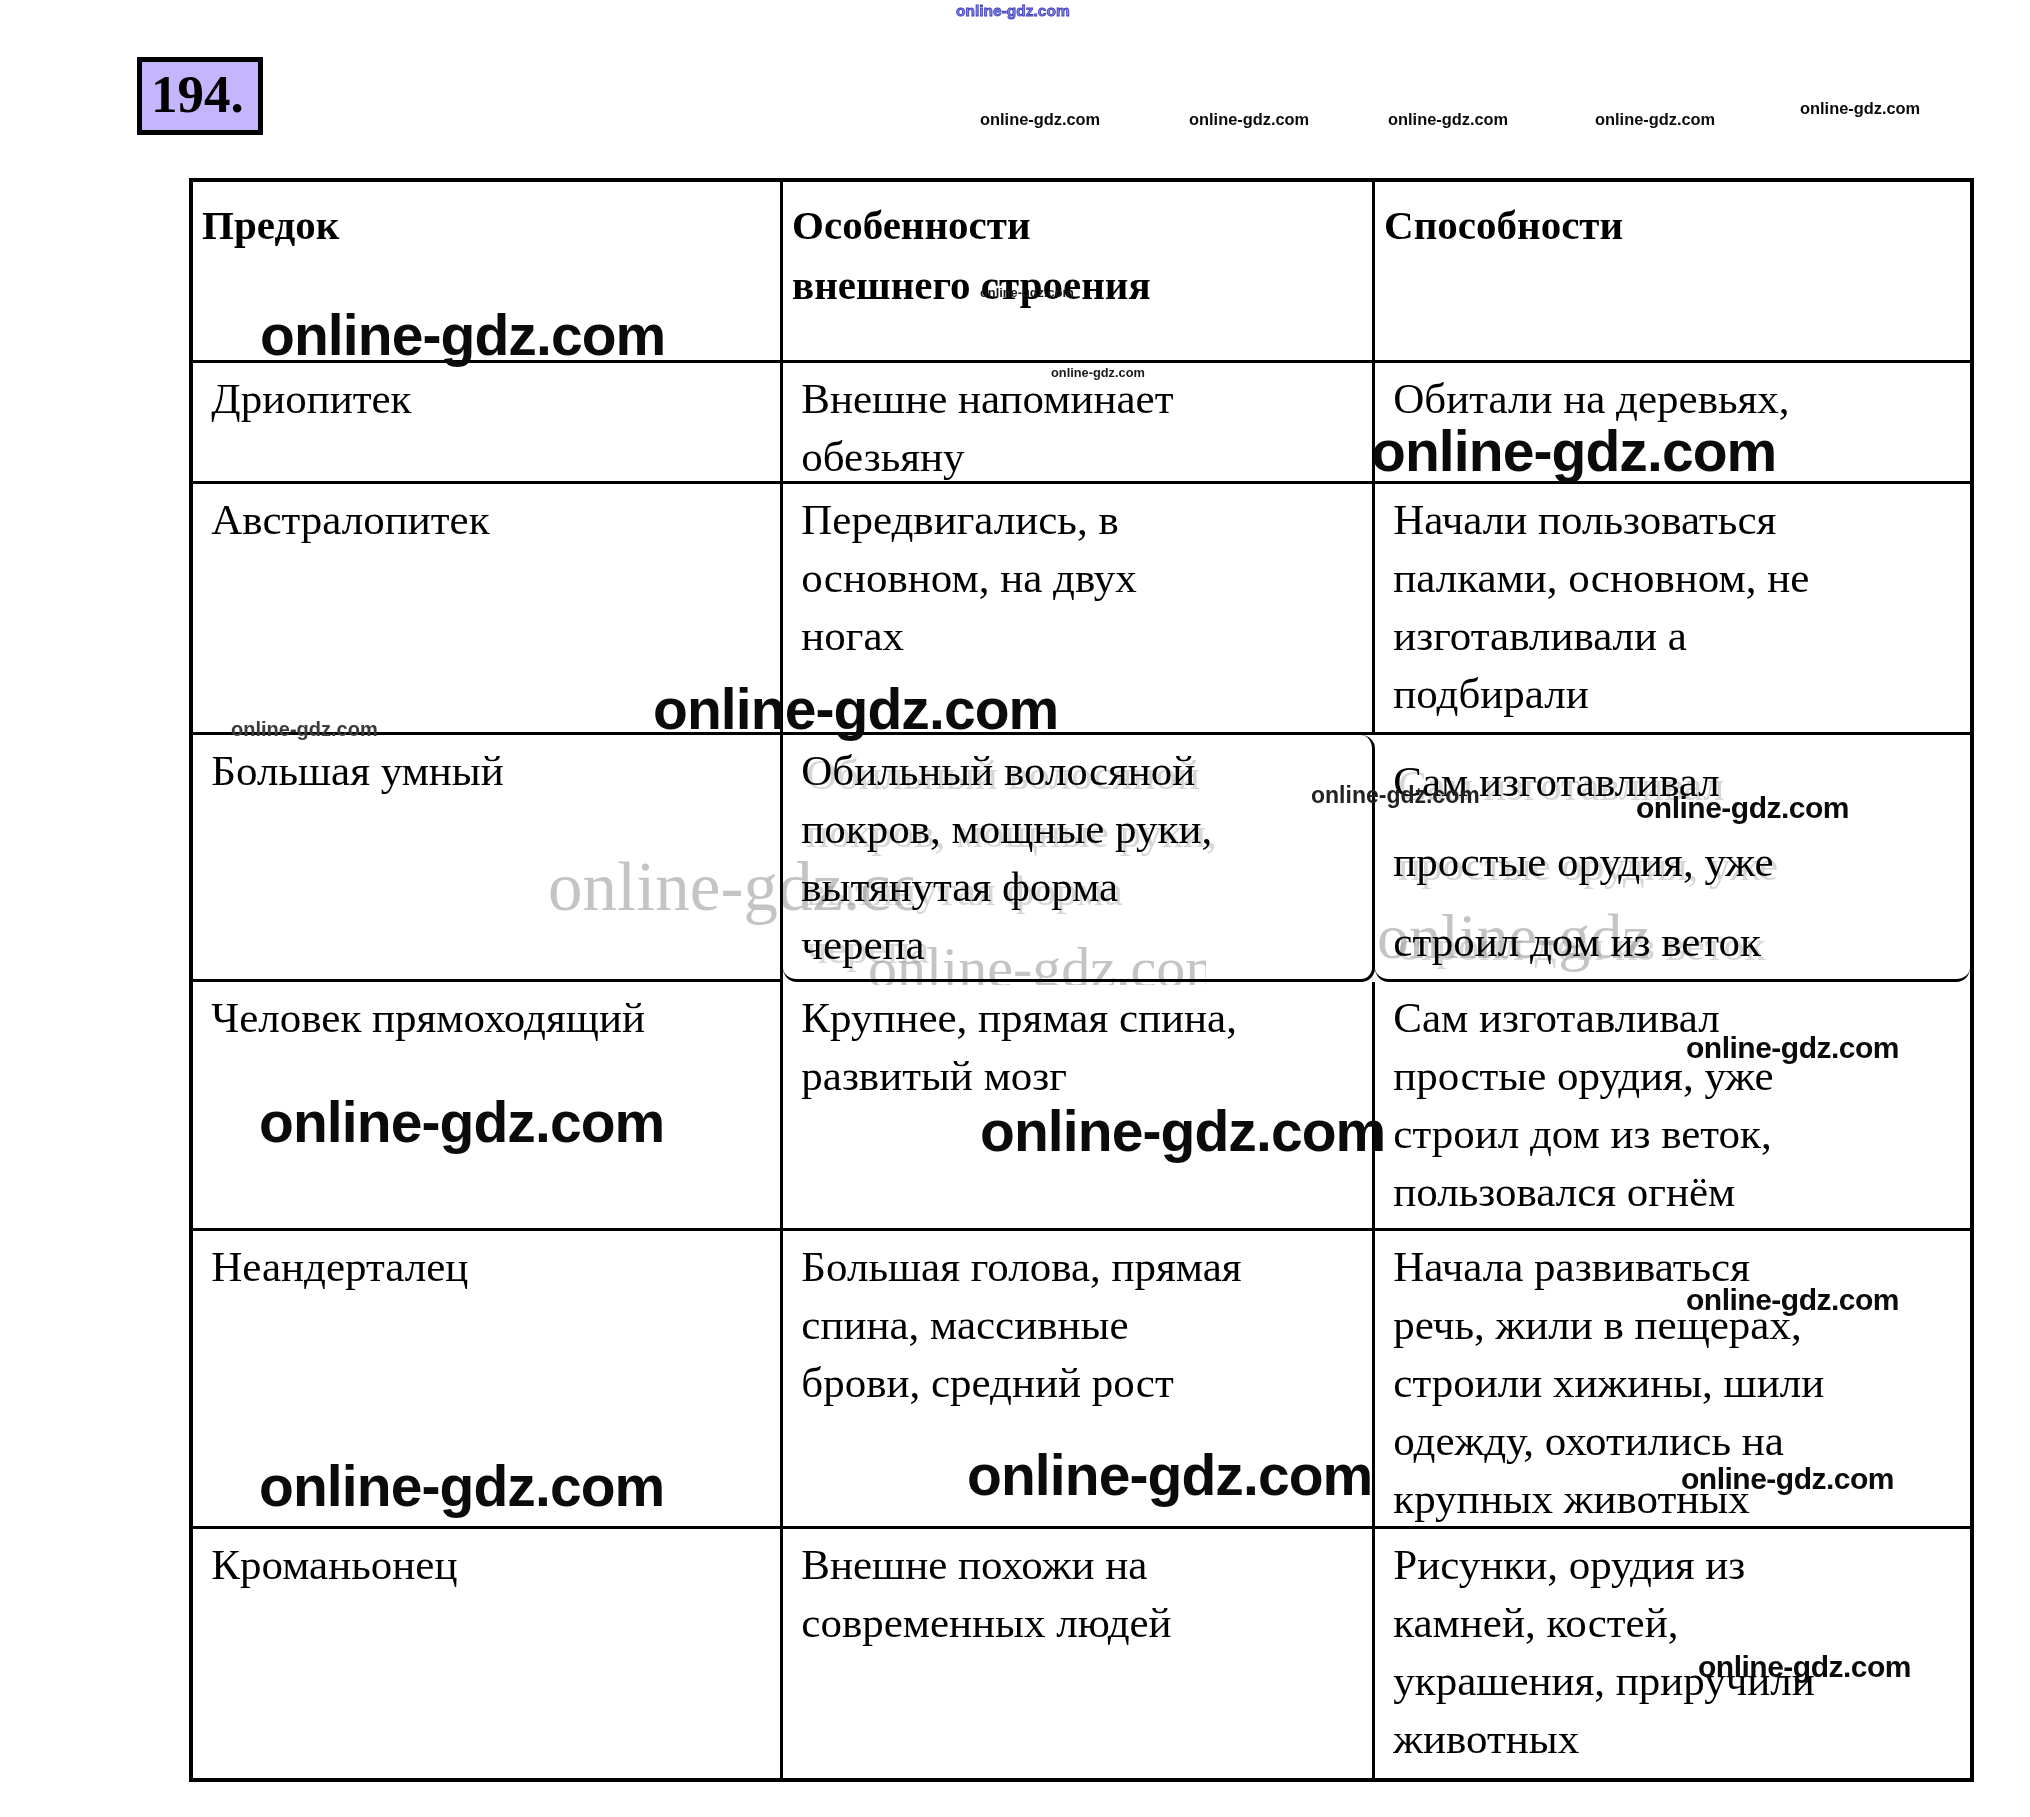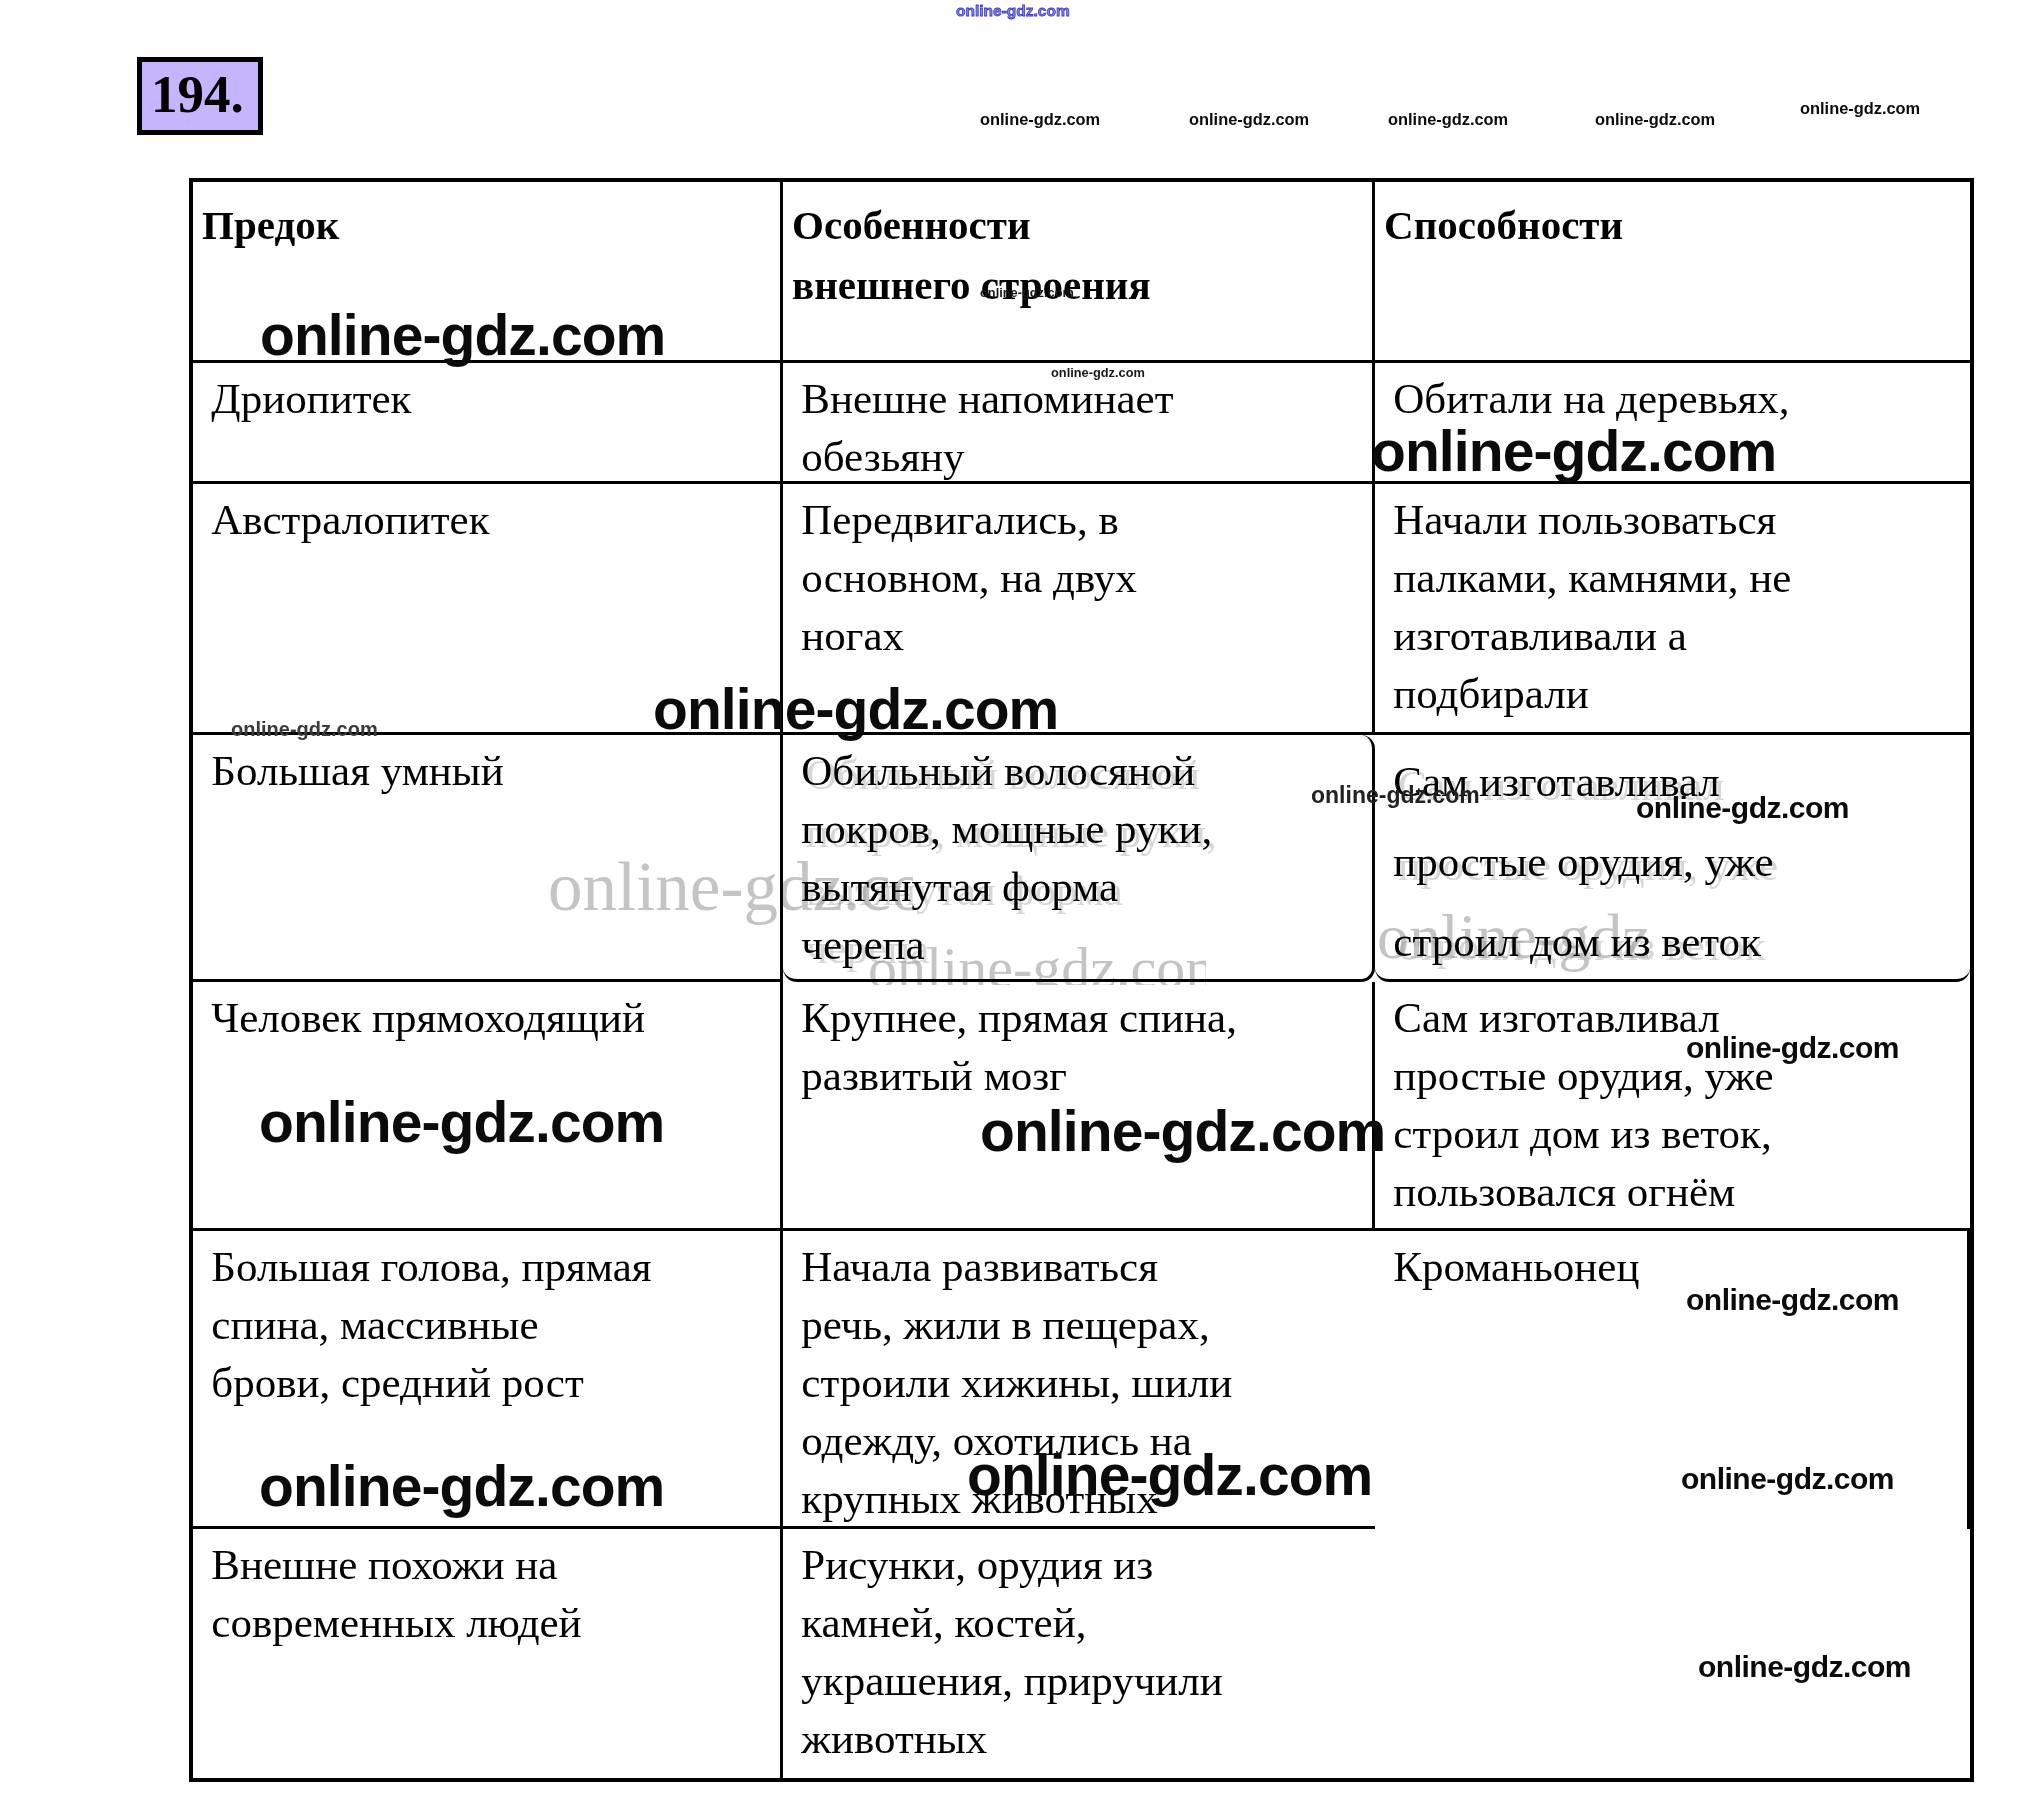--- a/index.html
+++ b/index.html
@@ -73,41 +73,42 @@
     <div class="cell">Дриопитек</div>
     <div class="cell">Внешне напоминает
 обезьяну</div>
     <div class="cell col-last">Обитали на деревьях,</div>
 
     <div class="cell">Австралопитек</div>
     <div class="cell">Передвигались, в
 основном, на двух
 ногах</div>
     <div class="cell col-last">Начали пользоваться
-палками, камнями, не
+палками, основном, не
 изготавливали а
 подбирали</div>
 
     <div class="cell">Большая умный</div>
     <div class="cell ghosted">Обильный волосяной
 покров, мощные руки,
 вытянутая форма
 черепа</div>
     <div class="cell col-last spread ghosted">Сам изготавливал
 простые орудия, уже
 строил дом из веток</div>
 
     <div class="cell">Человек прямоходящий</div>
     <div class="cell">Крупнее, прямая спина,
 развитый мозг</div>
     <div class="cell col-last">Сам изготавливал
 простые орудия, уже
 строил дом из веток,
 пользовался огнём</div>
 
+    <div class="cell">Неандерталец</div>
     <div class="cell">Большая голова, прямая
 спина, массивные
 брови, средний рост</div>
     <div class="cell col-last">Начала развиваться
 речь, жили в пещерах,
 строили хижины, шили
 одежду, охотились на
 крупных животных</div>
 
     <div class="cell row-last">Кроманьонец</div>

